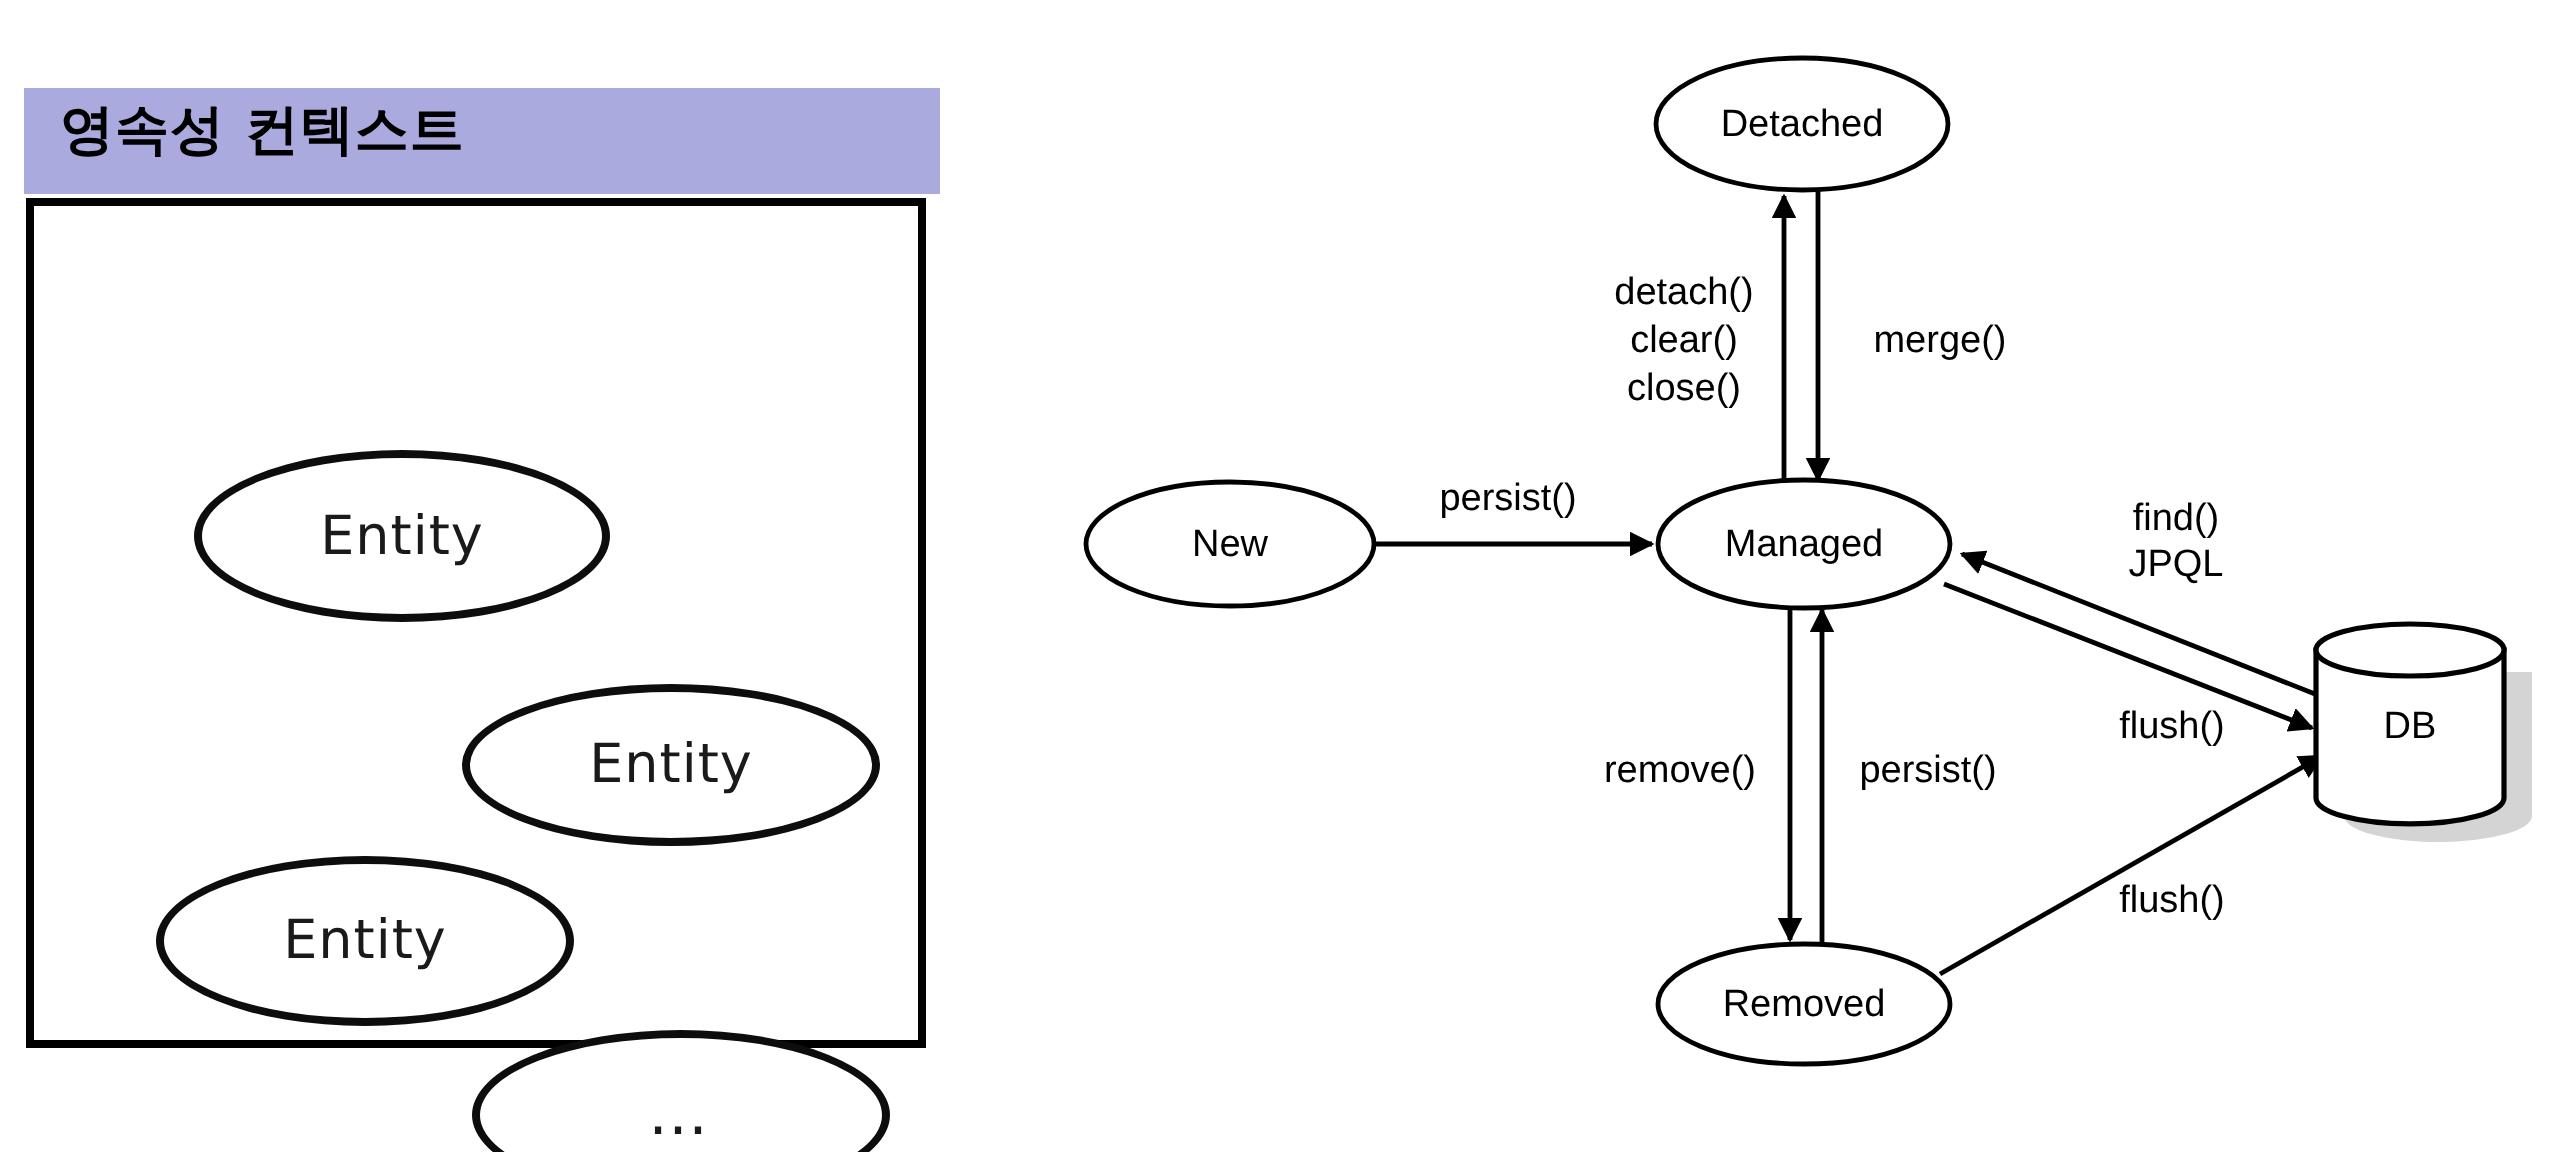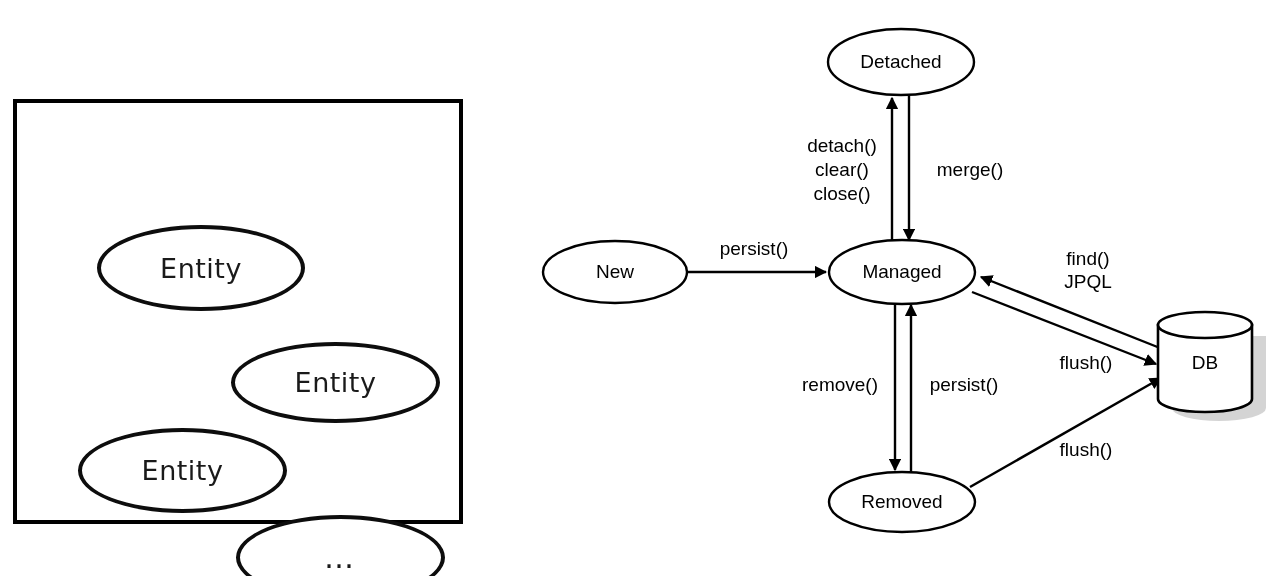--- a/index.html
+++ b/index.html
@@ -119,20 +119,23 @@
   .db-shadow {
     fill: #b0b0b0;
     opacity: 0.55;
   }
 </style>
 </head>
 <body>
 
 <div id="persistence-context">
 
+  <div class="pc-header">
+    <div class="pc-header-text">영속성 컨텍스트</div>
+  </div>
 
   <div class="pc-box">
 
     <div class="entity-ellipse" id="entity-1">
       <span class="entity-label">Entity</span>
     </div>
 
     <div class="entity-ellipse" id="entity-2">
       <span class="entity-label">Entity</span>
     </div>

